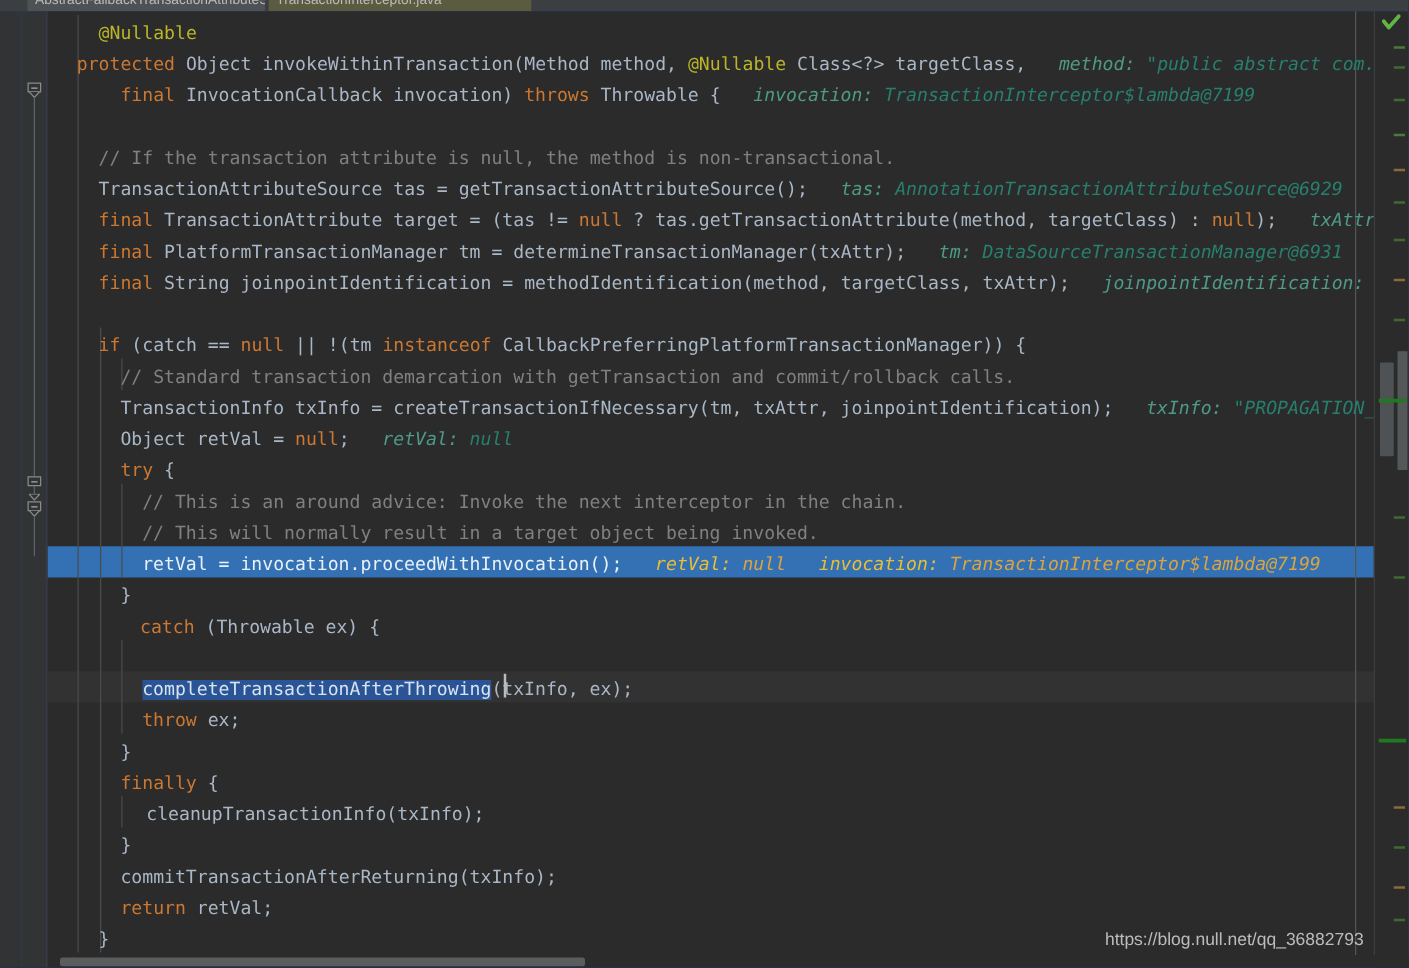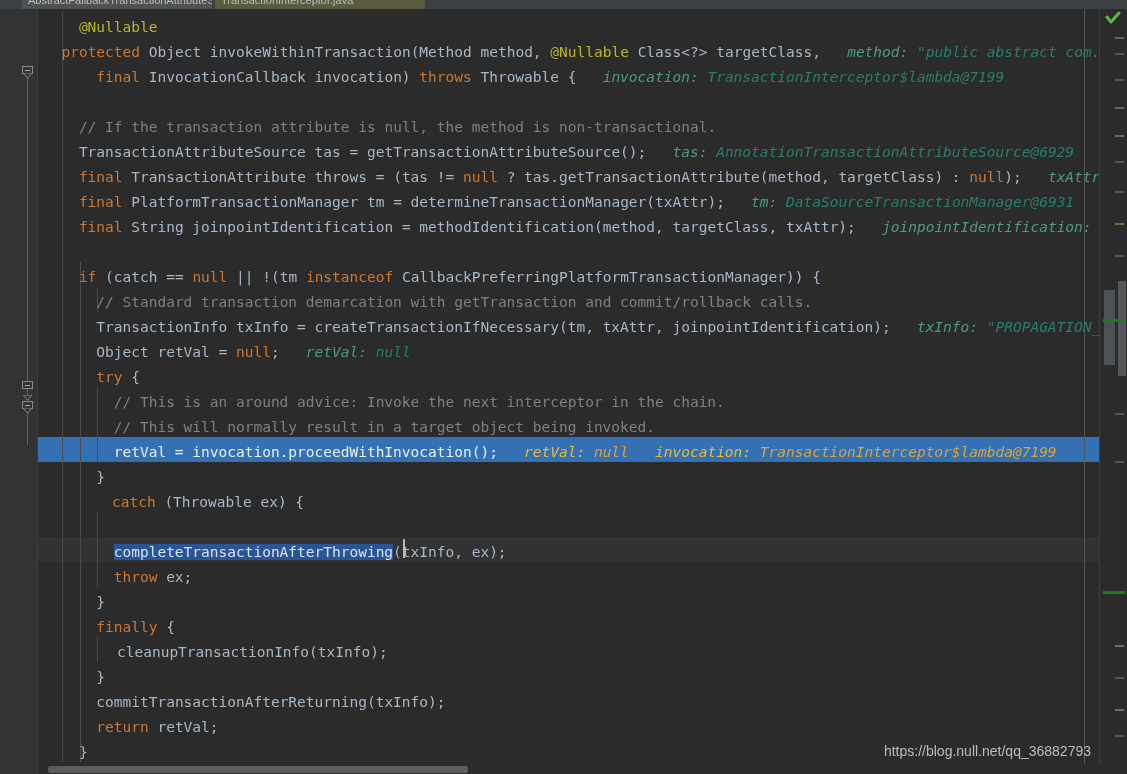--- a/index.html
+++ b/index.html
@@ -295,21 +295,21 @@
           <div class="guide" style="left: 59.32px; top: 628px; height: 25px;"></div>
           <div class="guide" style="left: 1046px; top: 0px; height: 755px; background: rgb(85, 85, 85);"></div>
         </div>
       <div id="lines">
           <div class="line" style="top: 6px; left: 40.88px;"><span class="ann">@Nullable</span></div>
           <div class="line" style="top: 31px; left: 23.44px;"><span class="kw">protected </span><span class="txt">Object invokeWithinTransaction(Method method, </span><span class="ann">@Nullable </span><span class="txt">Class&lt;?&gt; targetClass,</span><span class="hint">   method:</span><span class="hintv"> "public abstract com.kingfish.pojo.Us</span></div>
           <div class="line" style="top: 56px; left: 58.32px;"><span class="kw">final </span><span class="txt">InvocationCallback invocation) </span><span class="kw">throws </span><span class="txt">Throwable {</span><span class="hint">   invocation:</span><span class="hintv"> TransactionInterceptor$lambda@7199</span></div>
           <div class="line" style="top: 81px; left: 6px;"></div>
           <div class="line" style="top: 106px; left: 40.88px;"><span class="cmt">// If the transaction attribute is null, the method is non-transactional.</span></div>
           <div class="line" style="top: 131px; left: 40.88px;"><span class="txt">TransactionAttributeSource tas = getTransactionAttributeSource();</span><span class="hint">   tas:</span><span class="hintv"> AnnotationTransactionAttributeSource@6929</span></div>
-          <div class="line" style="top: 156px; left: 40.88px;"><span class="kw">final </span><span class="txt">TransactionAttribute throws = (tas != </span><span class="kw">null</span><span class="txt"> ? tas.getTransactionAttribute(method, targetClass) : </span><span class="kw">null</span><span class="txt">);</span><span class="hint">   txAttr:</span></div>
+          <div class="line" style="top: 156px; left: 40.88px;"><span class="kw">final </span><span class="txt">TransactionAttribute target = (tas != </span><span class="kw">null</span><span class="txt"> ? tas.getTransactionAttribute(method, targetClass) : </span><span class="kw">null</span><span class="txt">);</span><span class="hint">   txAttr:</span></div>
           <div class="line" style="top: 181px; left: 40.88px;"><span class="kw">final </span><span class="txt">PlatformTransactionManager tm = determineTransactionManager(txAttr);</span><span class="hint">   tm:</span><span class="hintv"> DataSourceTransactionManager@6931</span></div>
           <div class="line" style="top: 206px; left: 40.88px;"><span class="kw">final </span><span class="txt">String joinpointIdentification = methodIdentification(method, targetClass, txAttr);</span><span class="hint">   joinpointIdentification:</span><span class="hintv"> "com.kingfish.</span></div>
           <div class="line" style="top: 231px; left: 6px;"></div>
           <div class="line" style="top: 256px; left: 40.88px;"><span class="kw">if </span><span class="txt">(catch == </span><span class="kw">null </span><span class="txt">|| </span><span class="txt">!(tm </span><span class="kw">instanceof </span><span class="txt">CallbackPreferringPlatformTransactionManager)) {</span></div>
           <div class="line" style="top: 281px; left: 58.32px;"><span class="cmt">// Standard transaction demarcation with getTransaction and commit/rollback calls.</span></div>
           <div class="line" style="top: 306px; left: 58.32px;"><span class="txt">TransactionInfo txInfo = createTransactionIfNecessary(tm, txAttr, joinpointIdentification);</span><span class="hint">   txInfo:</span><span class="hintv"> "PROPAGATION_REQUIRED,ISO</span></div>
           <div class="line" style="top: 331px; left: 58.32px;"><span class="txt">Object retVal = </span><span class="kw">null</span><span class="txt">;</span><span class="hint">   retVal:</span><span class="hintv"> null</span></div>
           <div class="line" style="top: 356px; left: 58.32px;"><span class="kw">try </span><span class="txt">{</span></div>
           <div class="line" style="top: 381px; left: 75.76px;"><span class="cmt">// This is an around advice: Invoke the next interceptor in the chain.</span></div>
           <div class="line" style="top: 406px; left: 75.76px;"><span class="cmt">// This will normally result in a target object being invoked.</span></div>

